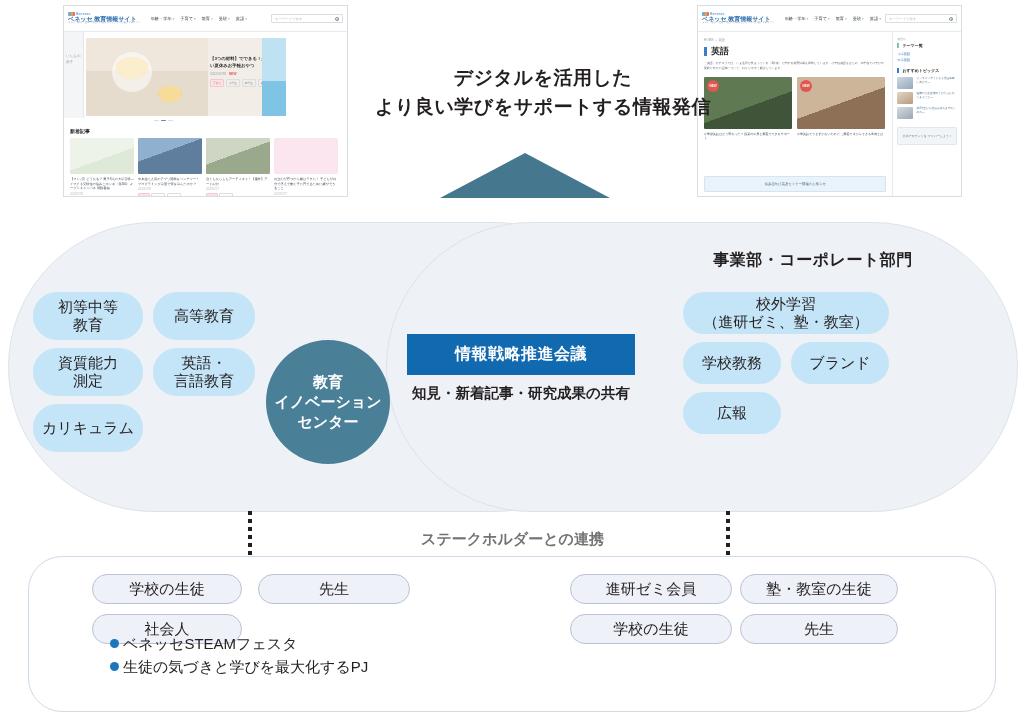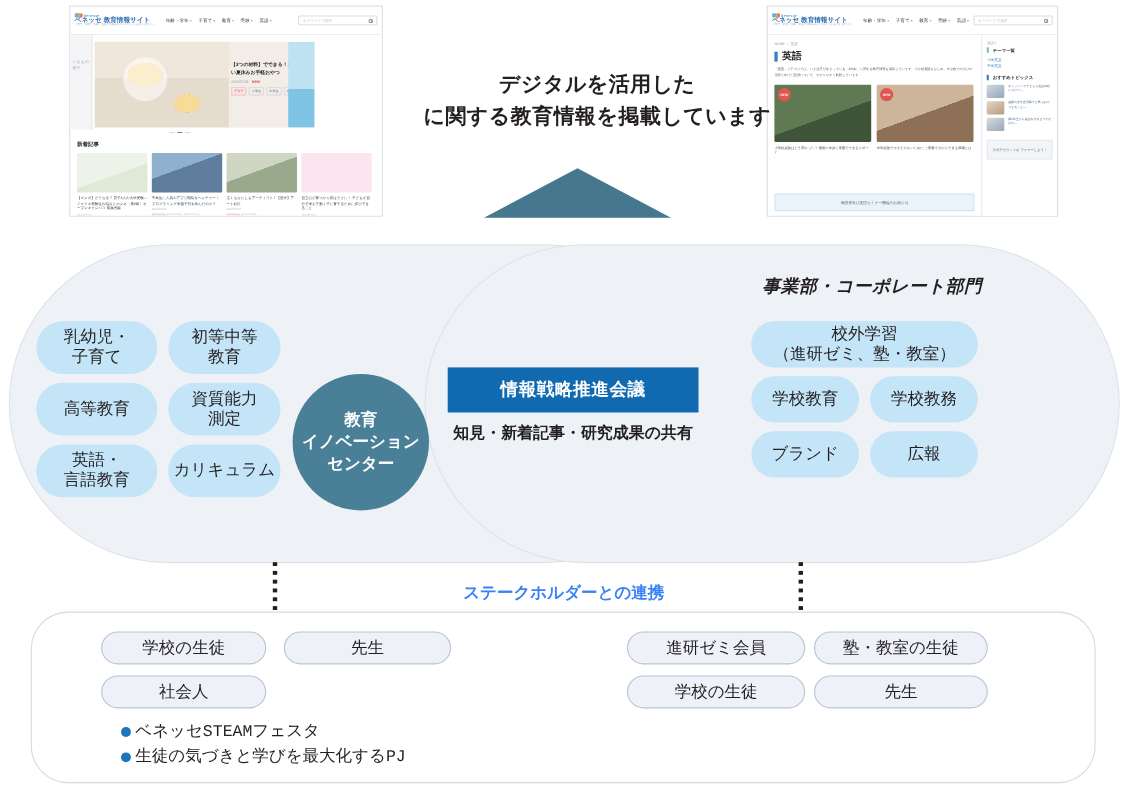--- a/index.html
+++ b/index.html
@@ -188,21 +188,21 @@
     position: absolute; top: 0; height: 290px;
     background: #eef2f6; border: 1px solid #dbe3ea; border-radius: 145px;
   }
   .lobe-left  { left: 0px;  width: 632px; }
   .lobe-right { left: 378px; width: 632px; }
   .lobe-title {
     position: absolute; top: 28px; font-size: 16px; font-weight: bold;
     color: #231f20; text-align: center; letter-spacing: .5px;
   }
   .title-left  { left: 60px; width: 330px; }
-  .title-right { left: 620px; width: 330px; font-style: italic; }
+  .title-right { left: 640px; width: 330px; }
 
   .pill {
     background: #c4e4f7; border-radius: 999px;
     display: flex; align-items: center; justify-content: center;
     text-align: center; font-size: 15px; color: #231f20; line-height: 1.2;
   }
   .pg { position: absolute; display: grid; gap: 8px 10px; }
   .pg-left  { left: 25px; top: 70px; grid-template-columns: 110px 102px; }
   .pg-left .pill { height: 48px; }
   .pg-right { left: 675px; top: 70px; grid-template-columns: 98px 98px; }
@@ -232,35 +232,35 @@
   .dotted {
     position: absolute; width: 4px; height: 46px;
     background-image: linear-gradient(#231f20 50%, transparent 0);
     background-size: 4px 8px;
   }
   .dot-l { left: 248px; top: 511px; }
   .dot-r { left: 726px; top: 511px; }
 
   .stake-label {
     position: absolute; left: 350px; top: 530px; width: 325px;
-    text-align: center; font-size: 15px; font-weight: bold; color: #3b82f6;
+    text-align: center; font-size: 15px; font-weight: bold; color: #737373;
   }
 
   
   .band {
     position: absolute; left: 28px; top: 556px; width: 968px; height: 156px;
     border: 1px solid #cfdbe6; border-radius: 34px; background: #fff;
   }
   .bpill {
     position: absolute; height: 30px; border-radius: 999px;
     background: #eef1f8; border: 1px solid #b9c2d4;
     display: flex; align-items: center; justify-content: center;
     font-size: 15px; color: #231f20;
   }
-  .bullets { position: absolute; left: 110px; top: 654px; font-family: Liberation Mono, monospace; }
+  .bullets { position: absolute; left: 110px; top: 632px; }
   .bullet {
     display: flex; align-items: center; gap: 4px;
     font-size: 15px; color: #231f20; line-height: 1.55;
   }
   .bullet i {
     width: 9px; height: 9px; border-radius: 50%;
     background: #1b76bc; display: inline-block; flex: none;
   }
 </style>
 </head>
@@ -451,47 +451,44 @@
           <span class="s-thumb st3"></span>
           <span class="s-txt">新4年生から英語を得るまでのための―</span>
         </div>
         <div class="s-follow">公式アカウントを
 フォローしよう！</div>
       </div>
     </div>
   </div>
 
   <div class="headline" style="white-space:pre-line">デジタルを活用した
-に関する教育情報を掲載しています</div>
+より良い学びをサポートする情報発信</div>
 
   <div class="triangle"></div>
 
   <div class="venn">
     <div class="lobe lobe-left"></div>
     <div class="lobe lobe-right"></div>
 
     <div class="lobe-title title-right">事業部・コーポレート部門</div>
 
     <div class="pg pg-left">
-      <div class="pill" style="white-space:pre-line">乳幼児・
-子育て</div>
       <div class="pill" style="white-space:pre-line">初等中等
 教育</div>
       <div class="pill" style="white-space:pre-line">高等教育</div>
       <div class="pill" style="white-space:pre-line">資質能力
 測定</div>
       <div class="pill" style="white-space:pre-line">英語・
 言語教育</div>
       <div class="pill" style="white-space:pre-line">カリキュラム</div>
     </div>
 
     <div class="pg pg-right">
       <div class="pill pill-wide" style="white-space:pre-line">校外学習
 （進研ゼミ、塾・教室）</div>
-      <div class="pill">学校教育</div>
       <div class="pill">学校教務</div>
       <div class="pill">ブランド</div>
       <div class="pill">広報</div>
     </div>
 
     <div class="center-circle" style="white-space:pre-line">教育
 イノベーション
 センター</div>
 
     <div class="blue-box">情報戦略推進会議</div>

